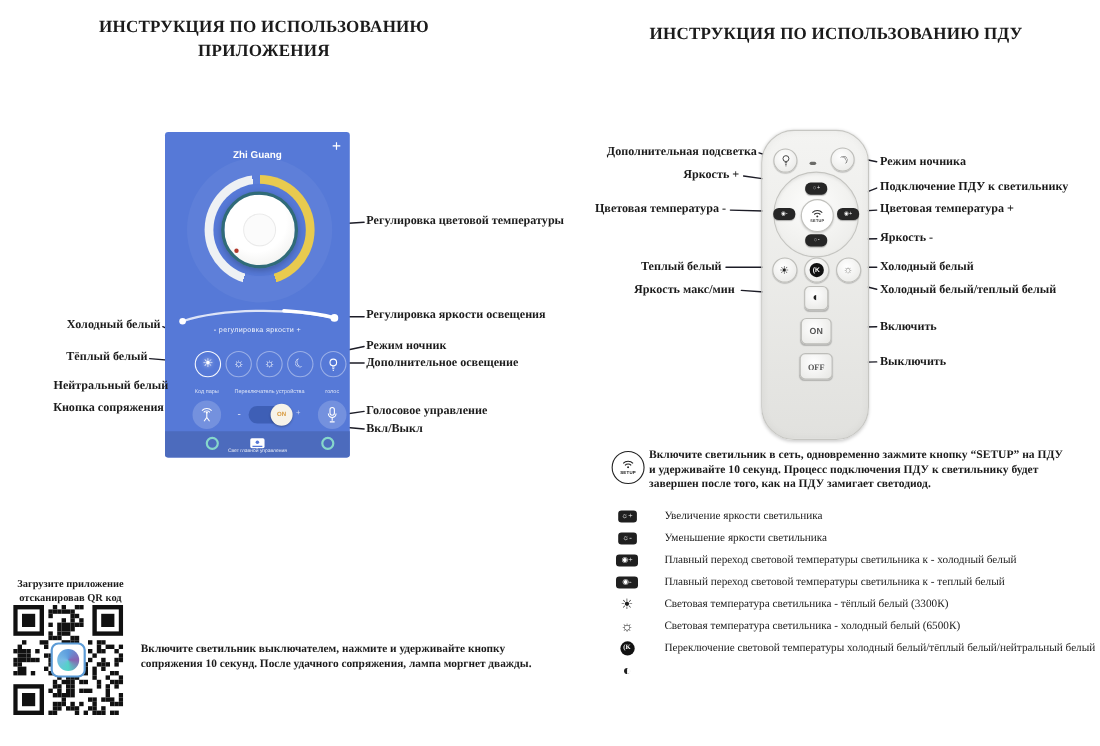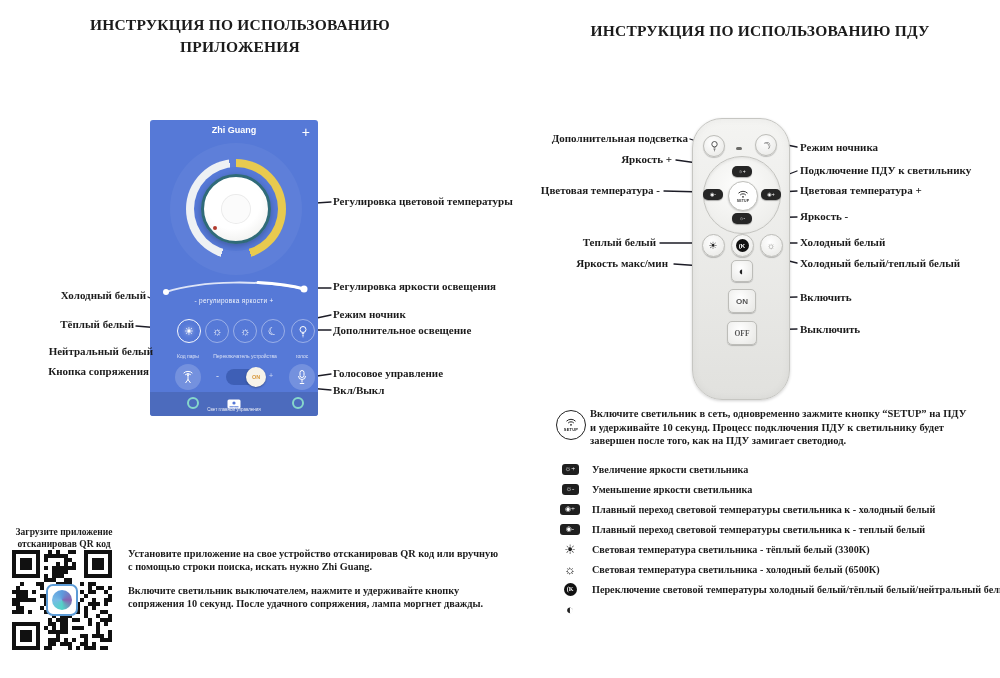--- a/index.html
+++ b/index.html
@@ -8,21 +8,21 @@
   
   .title{position:absolute;font-weight:bold;font-size:15.5px;letter-spacing:.2px;text-align:center;line-height:22px;white-space:nowrap;}
   
   .callout{position:absolute;font-weight:bold;font-size:11px;white-space:nowrap;}
   .callout.ra{}
   
   .lines{position:absolute;left:0;top:0;pointer-events:none;}
   .lines line{stroke:#1c1c26;stroke-width:1.3;stroke-linecap:round;}
   
   .phone{position:absolute;left:150px;top:120px;width:168px;height:296px;background:#5679d7;border-radius:3px;font-family:"Liberation Sans",sans-serif;}
-  .phone .hdr-title{position:absolute;top:5px;left:0;width:100%;text-align:center;color:#fff;font-weight:bold;font-size:9px;}
+  .phone .hdr-title{position:absolute;top:16px;left:0;width:100%;text-align:center;color:#fff;font-weight:bold;font-size:9px;}
   .phone .hdr-plus{position:absolute;top:4px;right:8px;color:#fff;font-size:14px;font-weight:400;}
   .dial-glow{position:absolute;left:20px;top:23px;width:132px;height:132px;border-radius:50%;background:rgba(255,255,255,0.05);}
   .dial-ring{position:absolute;left:36px;top:39px;width:100px;height:100px;border-radius:50%;
      background:conic-gradient(#e8ca4f 8deg 162deg, rgba(0,0,0,0) 162deg 198deg, #eef1f4 198deg 352deg, rgba(0,0,0,0) 352deg 360deg);}
   .dial-ring::after{content:"";position:absolute;inset:8px;border-radius:50%;background:#5679d7;}
   .knob{position:absolute;left:51px;top:54px;width:64px;height:64px;border-radius:50%;
      background:radial-gradient(circle at 45% 38%, #ffffff 52%, #e7e7e4);border:3px solid #306b78;box-shadow:0 2px 6px rgba(0,0,0,0.25);}
   .knob::after{content:"";position:absolute;inset:17px;border-radius:50%;border:1px solid rgba(0,0,0,0.07);background:rgba(0,0,0,0.015);}
   .knob-dot{position:absolute;left:63px;top:106px;width:4px;height:4px;border-radius:50%;background:#b23a2d;}
   .slider-svg{position:absolute;left:8px;top:156px;}
@@ -67,21 +67,21 @@
   .note{position:absolute;left:590px;top:407px;width:384px;font-weight:bold;font-size:10.5px;line-height:13.5px;}
   .legend{position:absolute;left:558px;top:459px;}
   .leg-row{display:flex;align-items:center;height:20px;gap:10px;}
   .leg-ico{width:24px;display:flex;align-items:center;justify-content:center;flex:none;}
   .leg-dark{width:17px;height:11px;background:#1f1f1f;border-radius:3px;color:#fff;font-size:7px;line-height:1;
      display:flex;align-items:center;justify-content:center;}
   .leg-dark.wide{width:20px;}
   .leg-sun{font-size:13px;color:#1f1f1f;line-height:1;}
   .leg-k{width:13px;height:13px;border-radius:50%;background:#111;color:#fff;font-size:6px;font-weight:bold;
      display:flex;align-items:center;justify-content:center;}
-  .leg-text{font-weight:bold;font-size:10.2px;white-space:nowrap;}
+  .leg-text{font-weight:normal;font-size:10.2px;white-space:nowrap;margin-left:12px;}
   
   .qr-caption{position:absolute;left:8px;top:527px;width:112px;text-align:center;font-weight:bold;font-size:9.5px;line-height:11.5px;}
   .qr-box{position:absolute;left:12px;top:550px;width:100px;height:100px;}
   .qr-appicon{position:absolute;left:46px;top:584px;width:32px;height:32px;border-radius:7px;background:#fff;border:2px solid #5c9bd6;
      display:flex;align-items:center;justify-content:center;box-sizing:border-box;}
   .qr-appicon::after{content:"";width:20px;height:20px;border-radius:50%;
      background:conic-gradient(#4a90d9,#7b52a8,#3ecfc0,#69b3e3,#4a90d9);opacity:.9;}
   .para{position:absolute;left:128px;width:374px;font-weight:bold;font-size:10.3px;line-height:13px;}
 </style>
 </head>
@@ -514,16 +514,15 @@
       <rect x="8" y="8" width="12" height="12" fill="#111"></rect>
       <rect x="72" y="0" width="28" height="28" fill="#111"></rect>
       <rect x="76" y="4" width="20" height="20" fill="#fff"></rect>
       <rect x="80" y="8" width="12" height="12" fill="#111"></rect>
       <rect x="0" y="72" width="28" height="28" fill="#111"></rect>
       <rect x="4" y="76" width="20" height="20" fill="#fff"></rect>
       <rect x="8" y="80" width="12" height="12" fill="#111"></rect>
     </svg>
   <div class="qr-appicon"></div>
 
-  <div class="para" style="top:547px;">Установите приложение на свое устройство отсканировав QR код или вручную с помощью строки поиска, искать нужно Zhi Guang.</div>
   <div class="para" style="top:584px;">Включите светильник выключателем, нажмите и удерживайте кнопку сопряжения 10 секунд. После удачного сопряжения, лампа моргнет дважды.</div>
 
 </div>
 
 </body></html>

